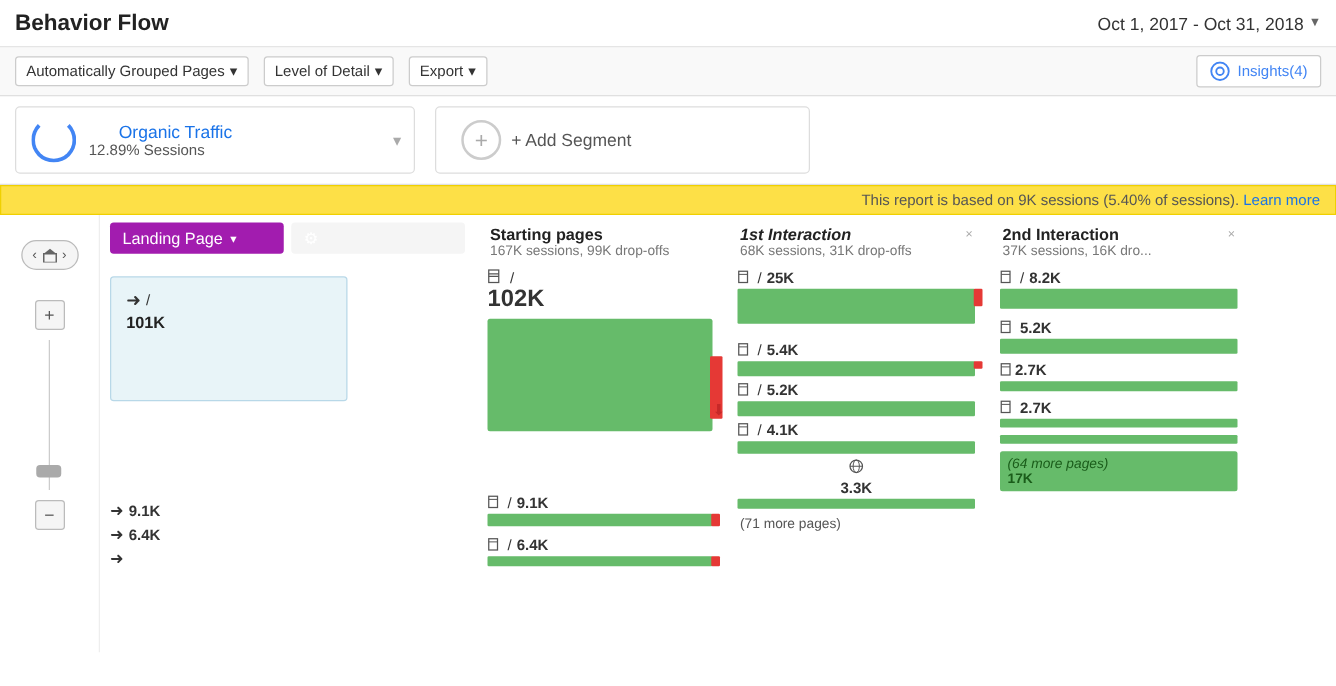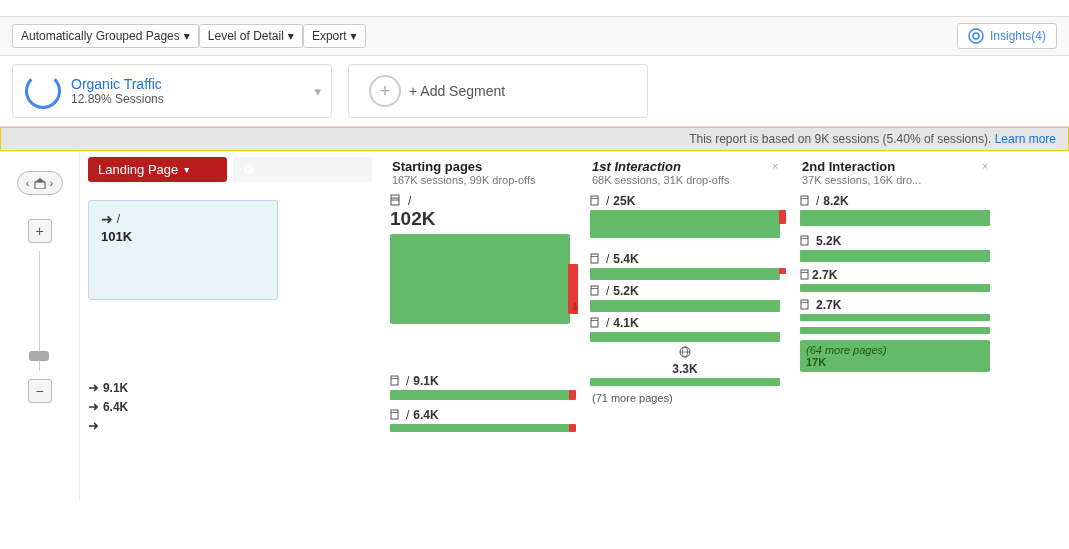--- a/index.html
+++ b/index.html
@@ -8,69 +8,76 @@
     
     .header { display: flex; align-items: center; justify-content: space-between; padding: 8px 12px; border-bottom: 1px solid #ddd; }
     .header-left { display: flex; align-items: center; gap: 6px; }
     .page-title { font-size: 18px; font-weight: bold; color: #222; }
     .header-right { display: flex; align-items: center; gap: 4px; font-size: 13px; color: #444; }
     .date-range { font-size: 14px; color: #333; }
     .dropdown-arrow { color: #666; font-size: 10px; }
 
     
     .toolbar { display: flex; align-items: center; justify-content: space-between; padding: 6px 12px; border-bottom: 1px solid #e0e0e0; background: #f9f9f9; }
-    .toolbar-left { display: flex; align-items: center; }
+    .toolbar-left { display: flex; align-items: center; gap: 12px; }
     .toolbar-btn { display: flex; align-items: center; gap: 4px; background: #fff; border: 1px solid #ccc; border-radius: 3px; padding: 4px 8px; cursor: pointer; font-size: 12px; color: #333; }
     .insights-btn { display: flex; align-items: center; gap: 6px; background: #fff; border: 1px solid #ccc; border-radius: 3px; padding: 4px 10px; cursor: pointer; font-size: 12px; color: #4285f4; }
 
     
     .segment-area { display: flex; padding: 8px 12px; gap: 16px; border-bottom: 1px solid #e0e0e0; }
     .segment-card { display: flex; align-items: center; gap: 10px; border: 1px solid #ddd; border-radius: 4px; padding: 8px 12px; min-width: 320px; background: #fff; position: relative; }
     .segment-icon { width: 36px; height: 36px; border-radius: 50%; border: 3px solid #4285f4; border-top-color: transparent; display: inline-block; }
     .segment-info { flex: 1; }
-    .segment-name { font-size: 14px; color: #1a73e8; font-weight: 500; }
+    .segment-name { font-size: 14px; color: #1a73e8; font-weight: 500; margin-left: 24px; }
     .segment-stat { font-size: 12px; color: #555; }
     .segment-chevron { color: #aaa; position: absolute; right: 10px; top: 50%; transform: translateY(-50%); }
     .add-segment { display: flex; align-items: center; gap: 8px; border: 1px solid #ddd; border-radius: 4px; padding: 8px 20px; min-width: 300px; cursor: pointer; color: #555; font-size: 14px; }
     .add-segment-circle { width: 32px; height: 32px; border-radius: 50%; border: 2px solid #ccc; display: flex; align-items: center; justify-content: center; color: #aaa; font-size: 18px; }
 
     
-    .notice-bar { background: #e5e5e5; border: 1px solid #f0d000; padding: 4px 12px; font-size: 12px; color: #555; text-align: right; }
+    .notice-bar { background: #fde047; border: 1px solid #f0d000; padding: 4px 12px; font-size: 12px; color: #555; text-align: right; }
     .notice-bar a { color: #1a73e8; text-decoration: none; }
 
     
     .flow-container { display: flex; height: 350px; overflow: hidden; position: relative; }
 
     
     .left-nav { width: 80px; display: flex; flex-direction: column; align-items: center; padding-top: 20px; background: #fff; border-right: 1px solid #eee; gap: 8px; }
     .nav-circle { width: 46px; height: 24px; border: 1px solid #bbb; border-radius: 12px; display: flex; align-items: center; justify-content: center; cursor: pointer; background: #f5f5f5; gap: 4px; font-size: 11px; color: #555; }
     .nav-plus, .nav-minus { width: 24px; height: 24px; border: 1px solid #bbb; border-radius: 3px; display: flex; align-items: center; justify-content: center; cursor: pointer; background: #f5f5f5; font-size: 14px; color: #555; }
     .nav-slider { width: 1px; background: #ccc; height: 120px; position: relative; margin: 0 auto; }
     .nav-slider-thumb { width: 20px; height: 10px; background: #aaa; border-radius: 3px; position: absolute; left: -10px; bottom: 10px; cursor: pointer; }
 
     
     .flow-main { flex: 1; overflow: hidden; position: relative; display: flex; gap: 0; }
-    .landing-header { background: #b91c1c; color: #fff; border-radius: 3px; padding: 5px 10px; font-size: 13px; display: flex; align-items: center; gap: 6px; cursor: pointer; width: 180px; margin-bottom: 8px; }
+    .landing-header { background: #a21caf; color: #fff; border-radius: 3px; padding: 5px 10px; font-size: 13px; display: flex; align-items: center; gap: 6px; cursor: pointer; width: 180px; margin-bottom: 8px; }
     .landing-node { background: #e8f4f8; border: 1px solid #b8d8e8; border-radius: 3px; padding: 10px 12px; min-height: 100px; width: 190px; }
     .landing-node-label { font-size: 12px; color: #333; display: flex; align-items: center; gap: 4px; }
     .landing-node-count { font-size: 13px; font-weight: bold; color: #222; margin-top: 2px; }
     .arrow-icon { font-size: 14px; }
     .flow-col-header { padding: 4px 8px; font-size: 11px; color: #555; }
     .flow-col-header .col-title { font-size: 13px; font-weight: bold; color: #222; }
     .flow-col-header .col-sub { font-size: 11px; color: #777; }
 
     .close-x { font-size: 10px; color: #aaa; cursor: pointer; }
 
     
     .more-pages { font-size: 11px; color: #555; padding: 2px 8px; }
   </style>
 </head>
 <body>
 
 <div class="header">
+  <div class="header-left">
+    <span class="page-title">Behavior Flow</span>
+  </div>
+  <div class="header-right">
+    <span class="date-range">Oct 1, 2017 - Oct 31, 2018</span>
+    <span class="dropdown-arrow">▼</span>
+  </div>
 </div>
 
 <div class="toolbar">
   <div class="toolbar-left">
     <button class="toolbar-btn">
       <span>Automatically Grouped Pages</span>
       <span>▾</span>
     </button>
     <button class="toolbar-btn">
       <span>Level of Detail</span>

